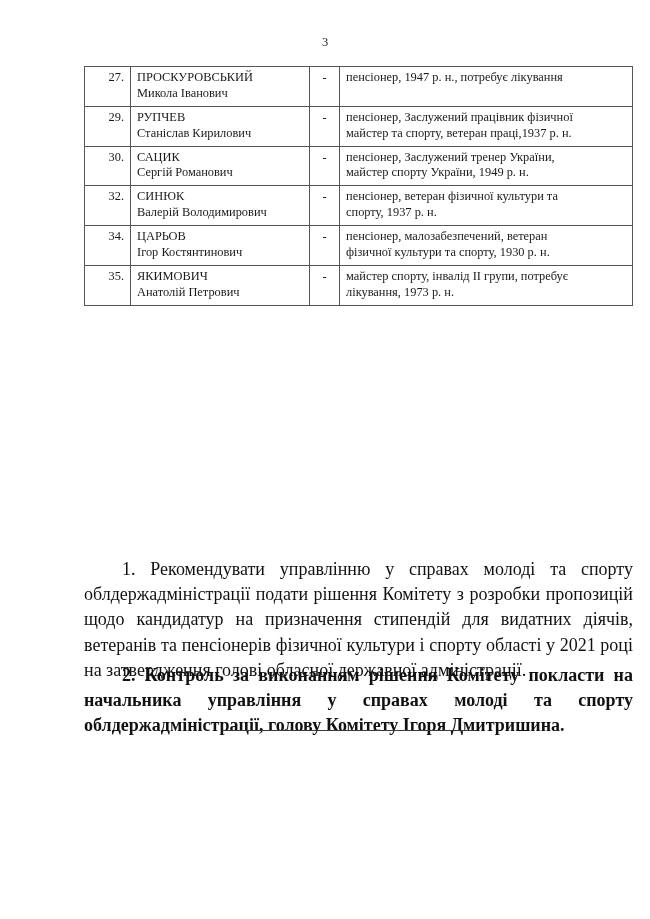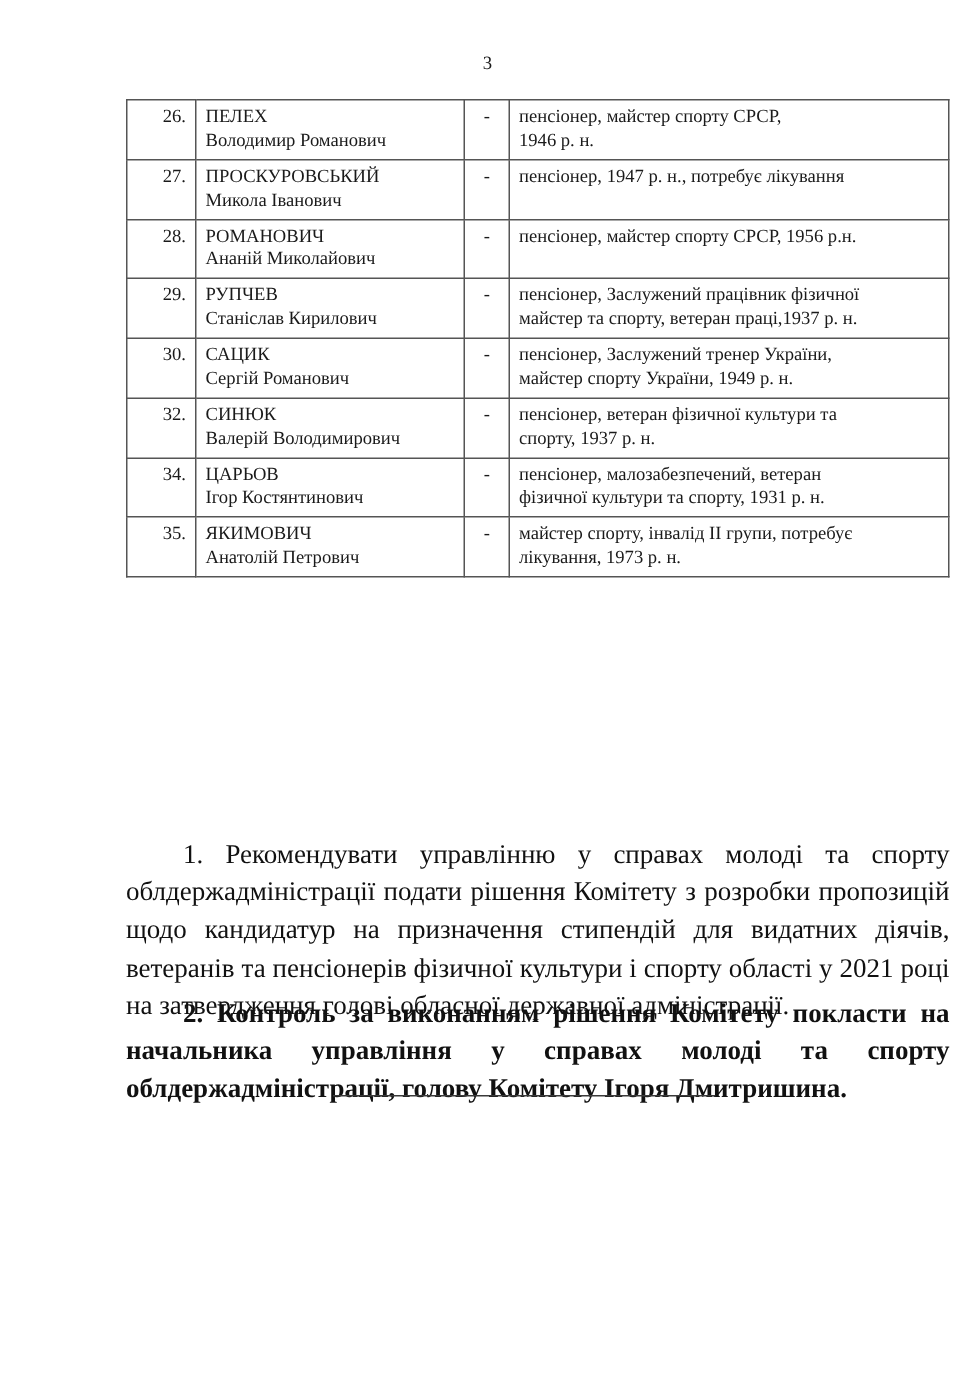--- a/index.html
+++ b/index.html
@@ -101,58 +101,34 @@
 </head>
 <body>
 
 <div class="page">
 
   <div class="page-number">3</div>
 
   <table class="roster-table">
     <tbody>
 
-      <tr>
-        <td class="col-num">26.</td>
-        <td class="col-name">
-          <span class="name-surname">ПЕЛЕХ</span>
-          <span class="name-given">Володимир Романович</span>
-        </td>
-        <td class="col-dash">-</td>
-        <td class="col-desc">
-          <span class="desc-line">пенсіонер, майстер спорту СРСР,</span>
-          <span class="desc-line">1946 р. н.</span>
-        </td>
-      </tr>
 
       <tr>
         <td class="col-num">27.</td>
         <td class="col-name">
           <span class="name-surname">ПРОСКУРОВСЬКИЙ</span>
           <span class="name-given">Микола Іванович</span>
         </td>
         <td class="col-dash">-</td>
         <td class="col-desc">
           <span class="desc-line">пенсіонер, 1947 р. н., потребує лікування</span>
           <span class="desc-line"></span>
         </td>
       </tr>
 
-      <tr>
-        <td class="col-num">28.</td>
-        <td class="col-name">
-          <span class="name-surname">РОМАНОВИЧ</span>
-          <span class="name-given">Ананій Миколайович</span>
-        </td>
-        <td class="col-dash">-</td>
-        <td class="col-desc">
-          <span class="desc-line">пенсіонер, майстер спорту СРСР, 1956 р.н.</span>
-          <span class="desc-line"></span>
-        </td>
-      </tr>
 
       <tr>
         <td class="col-num">29.</td>
         <td class="col-name">
           <span class="name-surname">РУПЧЕВ</span>
           <span class="name-given">Станіслав Кирилович</span>
         </td>
         <td class="col-dash">-</td>
         <td class="col-desc">
           <span class="desc-line">пенсіонер, Заслужений працівник фізичної</span>
@@ -190,21 +166,21 @@
 
       <tr>
         <td class="col-num">34.</td>
         <td class="col-name">
           <span class="name-surname">ЦАРЬОВ</span>
           <span class="name-given">Ігор Костянтинович</span>
         </td>
         <td class="col-dash">-</td>
         <td class="col-desc">
           <span class="desc-line">пенсіонер, малозабезпечений, ветеран</span>
-          <span class="desc-line">фізичної культури та спорту, 1931 р. н.</span>
+          <span class="desc-line">фізичної культури та спорту, 1930 р. н.</span>
         </td>
       </tr>
 
       <tr>
         <td class="col-num">35.</td>
         <td class="col-name">
           <span class="name-surname">ЯКИМОВИЧ</span>
           <span class="name-given">Анатолій Петрович</span>
         </td>
         <td class="col-dash">-</td>

